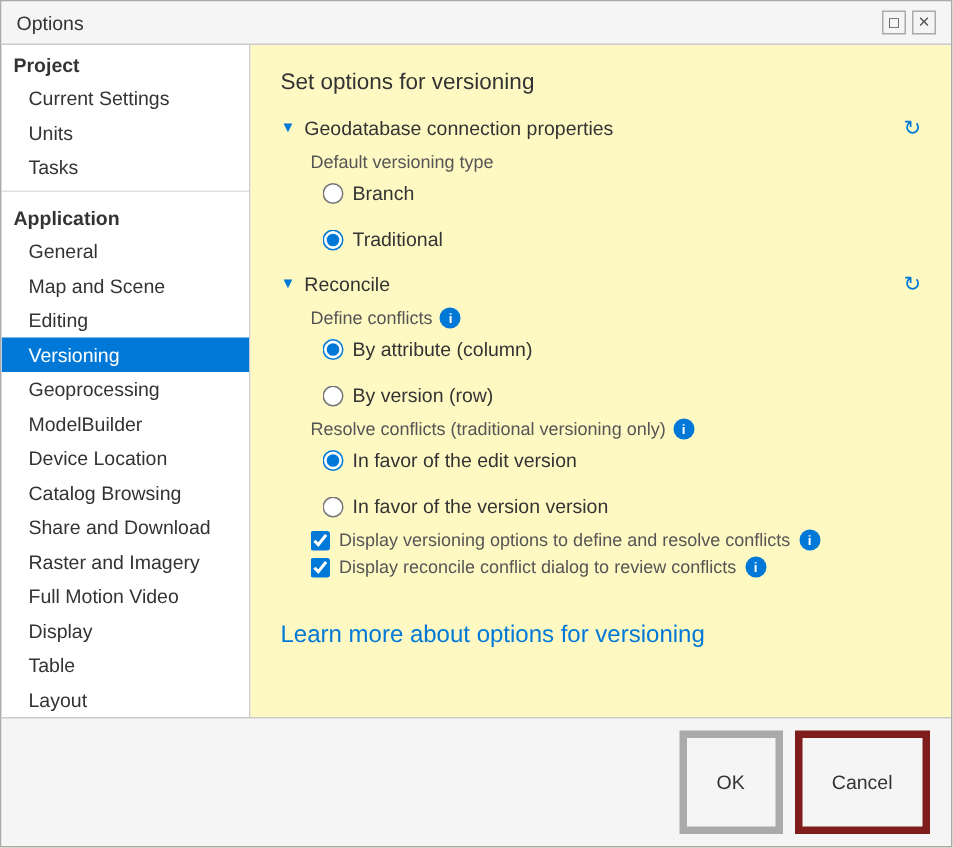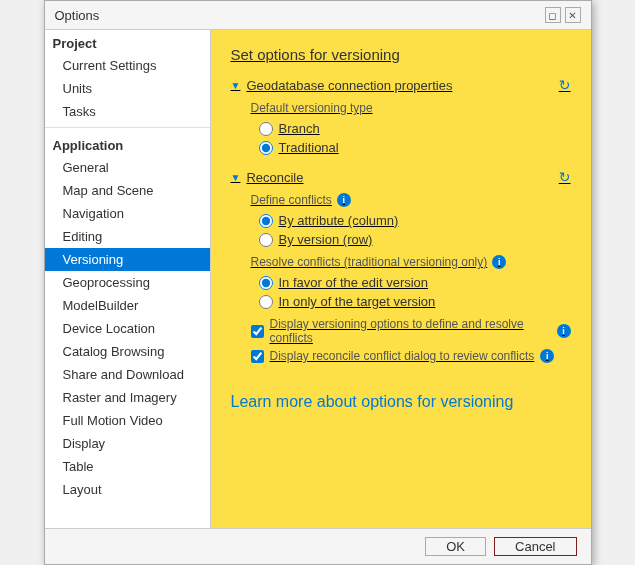--- a/index.html
+++ b/index.html
@@ -6,21 +6,21 @@
     body {
       font-family: 'Segoe UI', Arial, sans-serif;
       font-size: 13px;
       background: #f0f0f0;
       display: flex;
       align-items: center;
       justify-content: center;
       min-height: 100vh;
     }
     .dialog {
-      width: 548px;
+      width: 635px;
       height: 565px;
       background: #f5f5f5;
       border: 1px solid #aaa;
       box-shadow: 2px 2px 8px rgba(0,0,0,0.3);
       display: flex;
       flex-direction: column;
     }
     .titlebar {
       background: #f5f5f5;
       border-bottom: 1px solid #ccc;
@@ -80,23 +80,22 @@
       font-size: 13px;
       white-space: nowrap;
     }
     .sidebar-item.active {
       background: #0078d7;
       color: #fff;
     }
     .content {
       flex: 1;
       padding: 16px 20px;
-      background: #fde047;
+      background: #fef9c3;
       overflow-y: auto;
-      text-decoration: underline;
     }
     .content-title {
       font-size: 15px;
       font-weight: 300;
       color: #333;
       margin-bottom: 14px;
     }
     .section {
       margin-bottom: 14px;
     }
@@ -124,21 +123,21 @@
       cursor: pointer;
     }
     .field-label {
       font-size: 12px;
       color: #555;
       margin-bottom: 6px;
     }
     .radio-group {
       display: flex;
       flex-direction: column;
-      gap: 4px;
+      gap: 16px;
       padding-left: 8px;
     }
     .radio-item {
       display: flex;
       align-items: center;
       gap: 6px;
       font-size: 13px;
       color: #333;
     }
     .radio-item input[type=radio] {
@@ -184,24 +183,24 @@
     .dialog-footer {
       border-top: 1px solid #ccc;
       padding: 8px 14px;
       display: flex;
       justify-content: flex-end;
       gap: 8px;
       background: #f5f5f5;
       flex-shrink: 0;
     }
     .btn {
-      padding: 1px 20px;
-      font-size: 13px;
-      cursor: pointer;
-      border: 1px solid #7f1d1d;
+      padding: 22px 20px;
+      font-size: 13px;
+      cursor: pointer;
+      border: 5px solid #7f1d1d;
       background: #f5f5f5;
       color: #333;
       min-width: 60px;
     }
     .btn.primary {
       background: #f5f5f5;
       border-color: #aaa;
     }
     .divider {
       border: none;
@@ -229,21 +228,20 @@
 
       <div class="sidebar-group-label">Project</div>
       <div class="sidebar-item">Current Settings</div>
       <div class="sidebar-item">Units</div>
       <div class="sidebar-item">Tasks</div>
       <hr class="divider">
 
       <div class="sidebar-group-label">Application</div>
       <div class="sidebar-item">General</div>
       <div class="sidebar-item">Map and Scene</div>
-      <div class="sidebar-item">Navigation</div>
       <div class="sidebar-item">Editing</div>
       <div class="sidebar-item active">Versioning</div>
       <div class="sidebar-item">Geoprocessing</div>
       <div class="sidebar-item">ModelBuilder</div>
       <div class="sidebar-item">Device Location</div>
       <div class="sidebar-item">Catalog Browsing</div>
       <div class="sidebar-item">Share and Download</div>
       <div class="sidebar-item">Raster and Imagery</div>
       <div class="sidebar-item">Full Motion Video</div>
       <div class="sidebar-item">Display</div>
@@ -308,21 +306,21 @@
             <span>Resolve conflicts (traditional versioning only)</span>
             <span class="info-icon">i</span>
           </div>
           <div class="radio-group">
             <label class="radio-item">
               <input type="radio" name="resolve-conflicts" checked="" style="">
               <span>In favor of the edit version</span>
             </label>
             <label class="radio-item">
               <input type="radio" name="resolve-conflicts" style="">
-              <span>In only of the target version</span>
+              <span>In favor of the version version</span>
             </label>
           </div>
 
           <div style="margin-top: 8px;">
             <label class="checkbox-item">
               <input type="checkbox" checked="" style="">
               <span>Display versioning options to define and resolve conflicts</span>
               <span class="info-icon">i</span>
             </label>
             <label class="checkbox-item">

